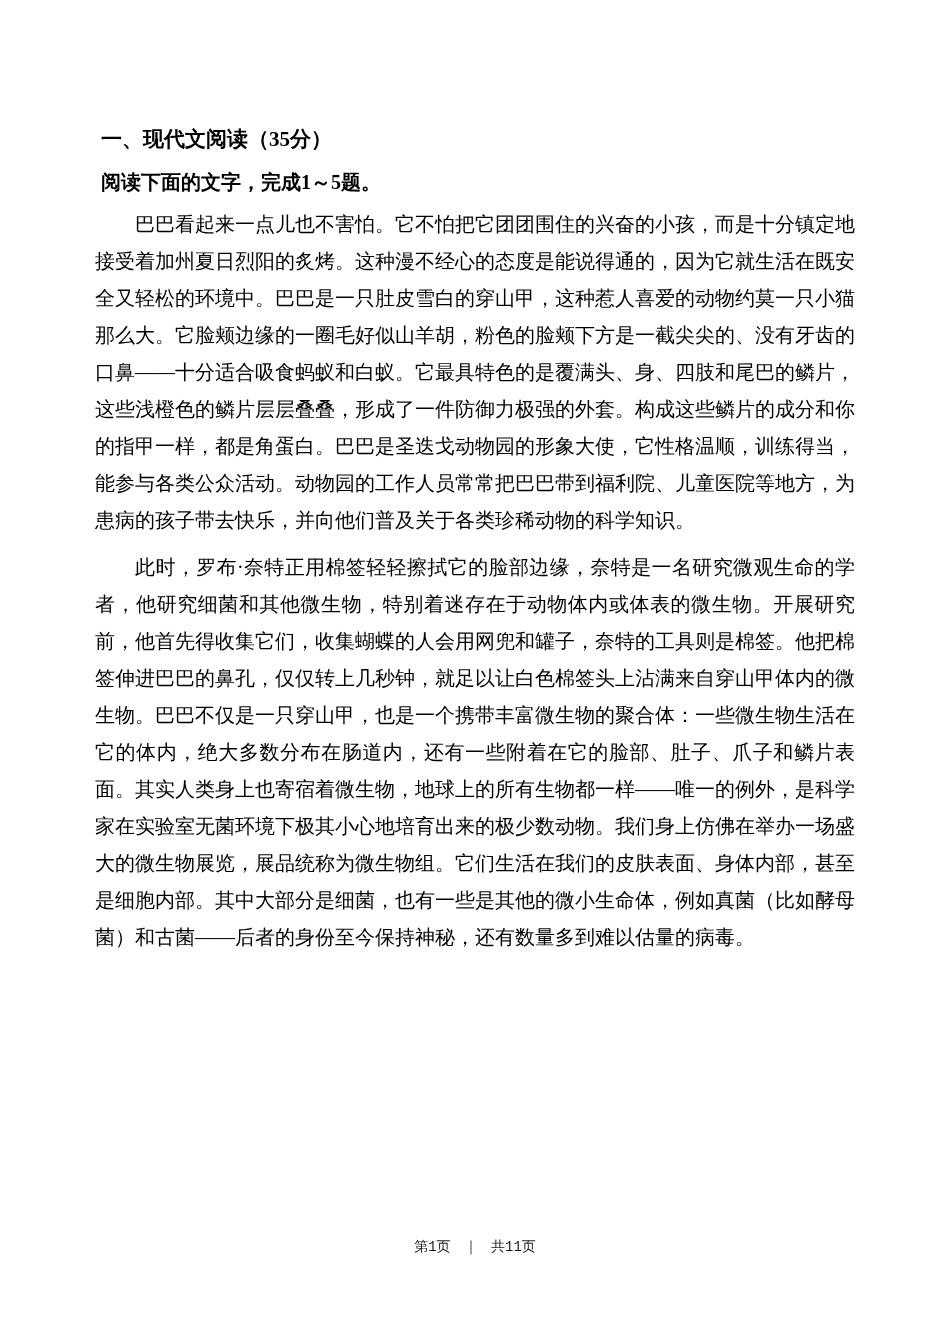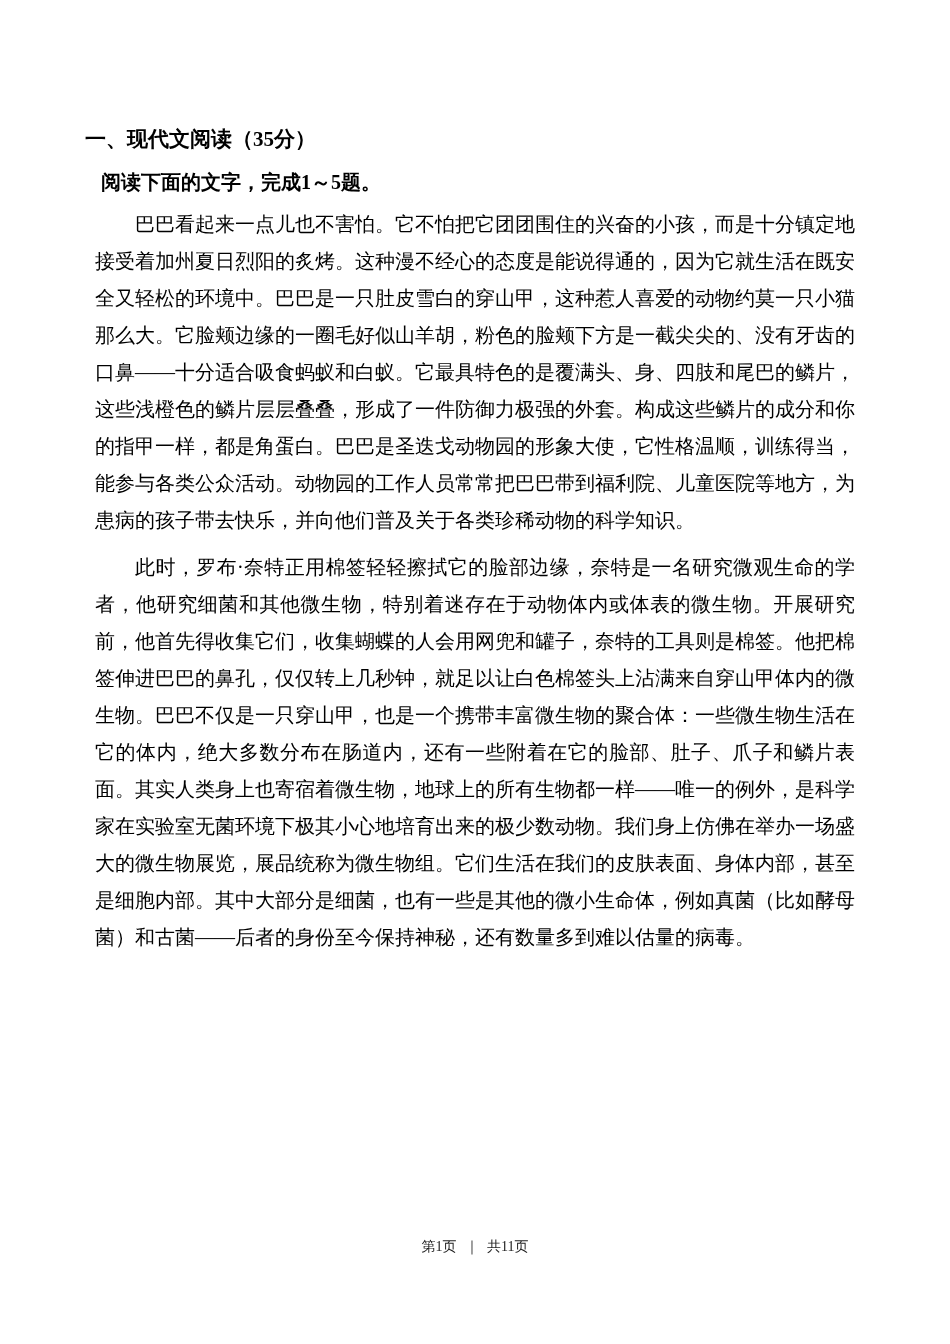--- a/index.html
+++ b/index.html
@@ -19,21 +19,21 @@
     text-align: center;
     font-size: 27px;
     font-weight: bold;
     line-height: 33px;
     margin: 0 0 52px 0;
   }
   .section-heading {
     font-size: 21px;
     font-weight: bold;
     line-height: 27px;
-    margin: 0 0 16px 0;
+    margin: 0 0 16px 16px;
   }
   .subsection-heading {
     font-size: 20px;
     font-weight: bold;
     line-height: 27px;
     margin: 0 0 12px 0;
   }
   .instruction {
     font-size: 20px;
     font-weight: bold;
@@ -48,20 +48,21 @@
     margin: 10px;
   }
   .footer {
     position: absolute;
     left: 0;
     bottom: 88px;
     width: 100%;
     text-align: center;
     font-size: 14px;
     color: #1a1a1a;
+    font-family: Liberation Mono, monospace;
   }
   .footer .sep {
     margin: 0 5px;
   }
 </style>
 </head>
 <body>
 
 <div class="page">
 

